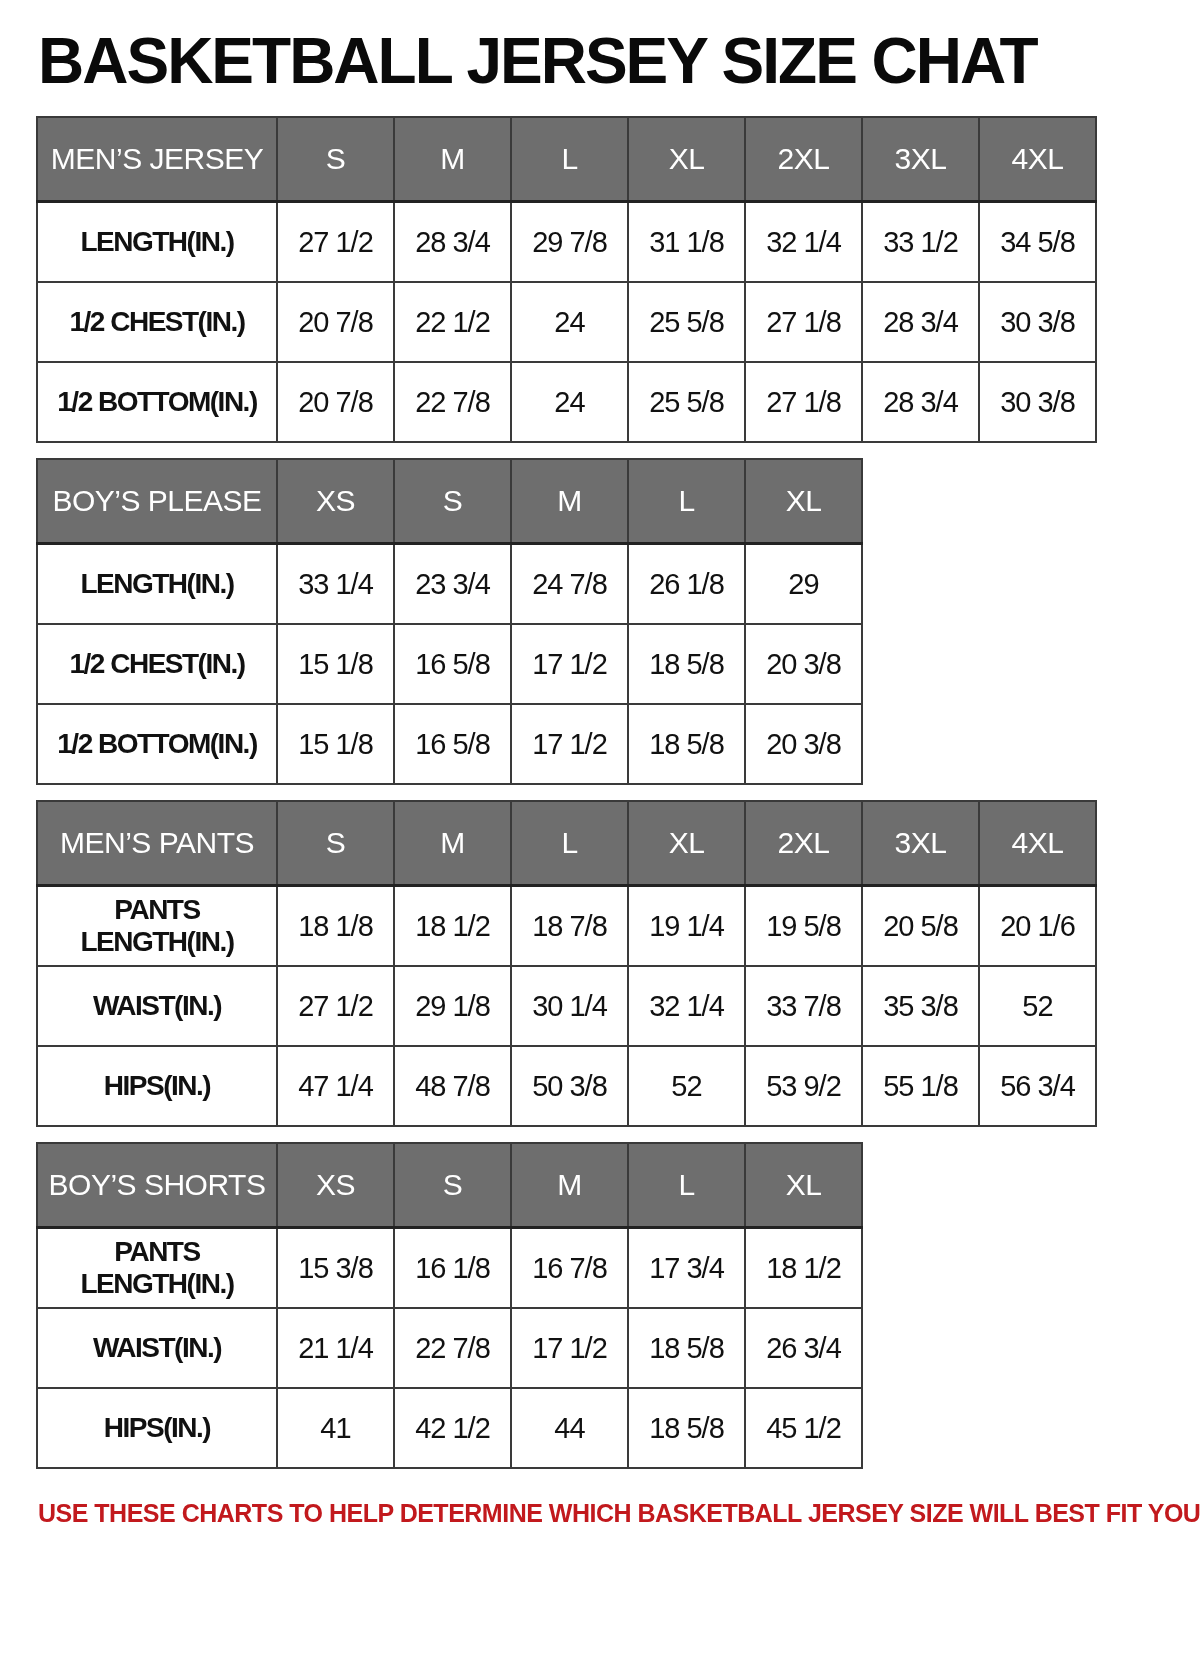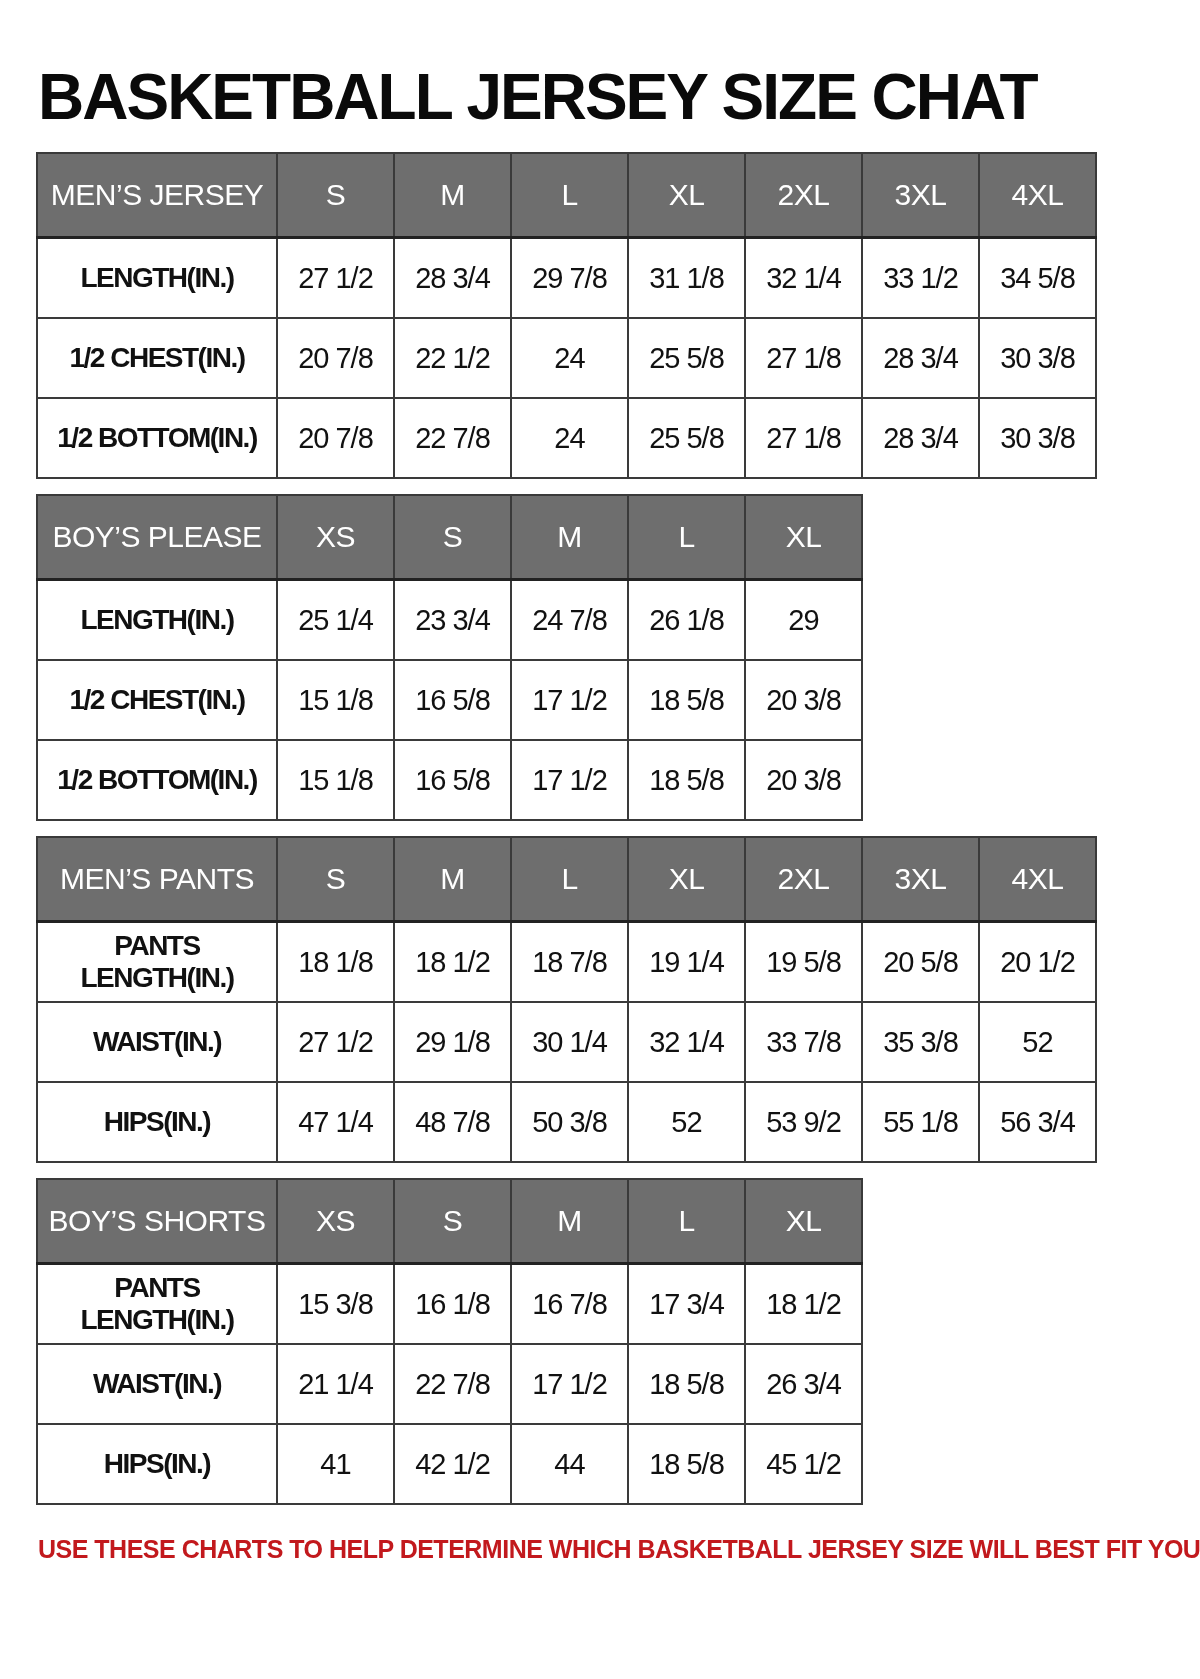--- a/index.html
+++ b/index.html
@@ -8,21 +8,21 @@
     --border:#3a3a3a;
     --accent-red:#c2191d;
     --text:#111111;
   }
   html,body{margin:0;padding:0;background:#ffffff;}
   body{
     width:1200px;
     font-family:"Liberation Sans", sans-serif;
     color:var(--text);
   }
-  .page{padding:14px 12px 40px 0;margin-top:36px;}
+  .page{padding:14px 12px 40px 0;}
   .page-title{
     margin:10px 0 18px 38px;
     font-size:64px;
     font-weight:bold;
     letter-spacing:-2px;
     white-space:nowrap;
     color:#0a0a0a;
   }
   .note-text{
     margin:0 0 18px 38px;
@@ -156,21 +156,21 @@
             <th>XS</th>
             <th>S</th>
             <th>M</th>
             <th>L</th>
             <th>XL</th>
           </tr>
         </thead>
         <tbody>
           <tr>
             <th>LENGTH(IN.)</th>
-            <td>25 1/4</td>
+            <td>33 1/4</td>
             <td>23 3/4</td>
             <td>24 7/8</td>
             <td>26 1/8</td>
             <td>29</td>
           </tr>
           <tr>
             <th>1/2 CHEST(IN.)</th>
             <td>15 1/8</td>
             <td>16 5/8</td>
             <td>17 1/2</td>
@@ -212,21 +212,21 @@
         </thead>
         <tbody>
           <tr>
             <th>PANTS LENGTH(IN.)</th>
             <td>18 1/8</td>
             <td>18 1/2</td>
             <td>18 7/8</td>
             <td>19 1/4</td>
             <td>19 5/8</td>
             <td>20 5/8</td>
-            <td>20 1/2</td>
+            <td>20 1/6</td>
           </tr>
           <tr>
             <th>WAIST(IN.)</th>
             <td>27 1/2</td>
             <td>29 1/8</td>
             <td>30 1/4</td>
             <td>32 1/4</td>
             <td>33 7/8</td>
             <td>35 3/8</td>
             <td>52</td>

